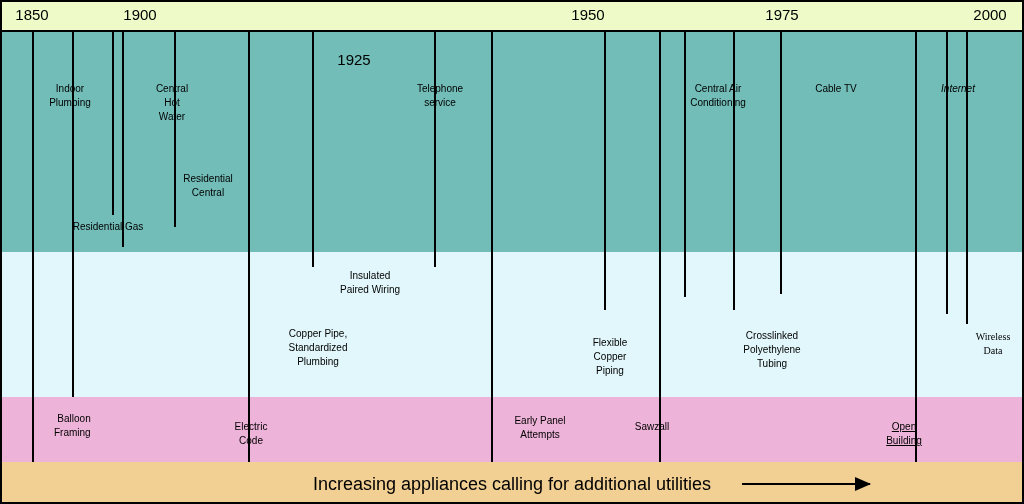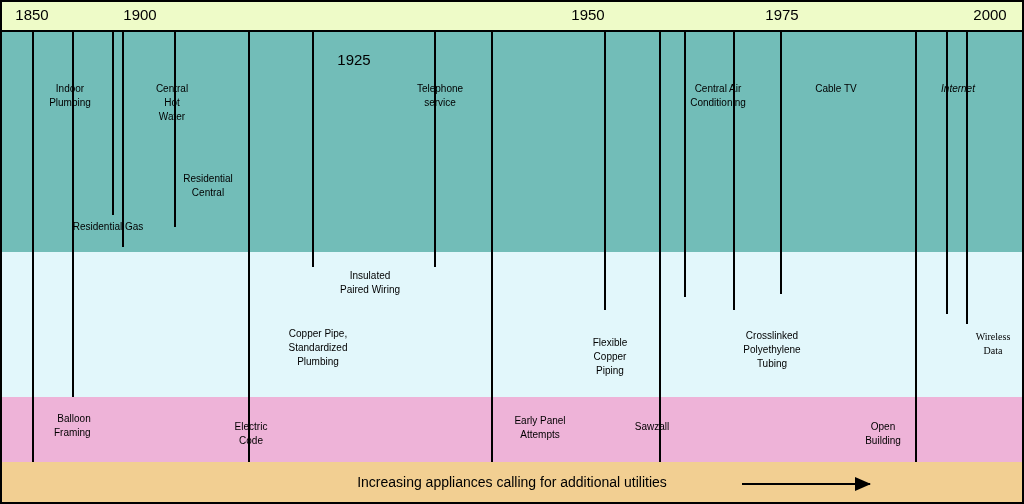--- a/index.html
+++ b/index.html
@@ -46,21 +46,21 @@
   }
   .event-label.left{
     text-align:right;
     transform:none;
   }
   .footer-note{
     position:absolute;
     top:472px;
     left:0;right:0;
     text-align:center;
-    font-size:14px;color:#000;
+    font-size:18px;color:#000;
   }
   .arrow{
     position:absolute;
     top:481px;
     left:740px;
     width:128px;height:2px;
     background:#000;
   }
   .arrow:after{
     content:"";
@@ -138,20 +138,20 @@
 Tubing</div>
       <div class="event-label" style="left: 985px; top: 328px; font-family: Liberation Serif, serif;">Wireless
 Data</div>
       <div class="event-label left" style="left: 40px; top: 410px;">Balloon
 Framing</div>
       <div class="event-label" style="left: 243px; top: 418px;">Electric
 Code</div>
       <div class="event-label" style="left: 489px; top: 412px; margin-left: 43px;">Early Panel
 Attempts</div>
       <div class="event-label" style="left: 644px; top: 418px;">Sawzall</div>
-      <div class="event-label" style="left: 875px; top: 418px;">Open
+      <div class="event-label" style="left: 896px; top: 418px; text-decoration: underline;">Open
 Building</div>
     </div>
 
   <div class="footer-note">Increasing appliances calling for additional utilities</div>
   <div class="arrow"></div>
 
 </div>
 
 </body></html>

